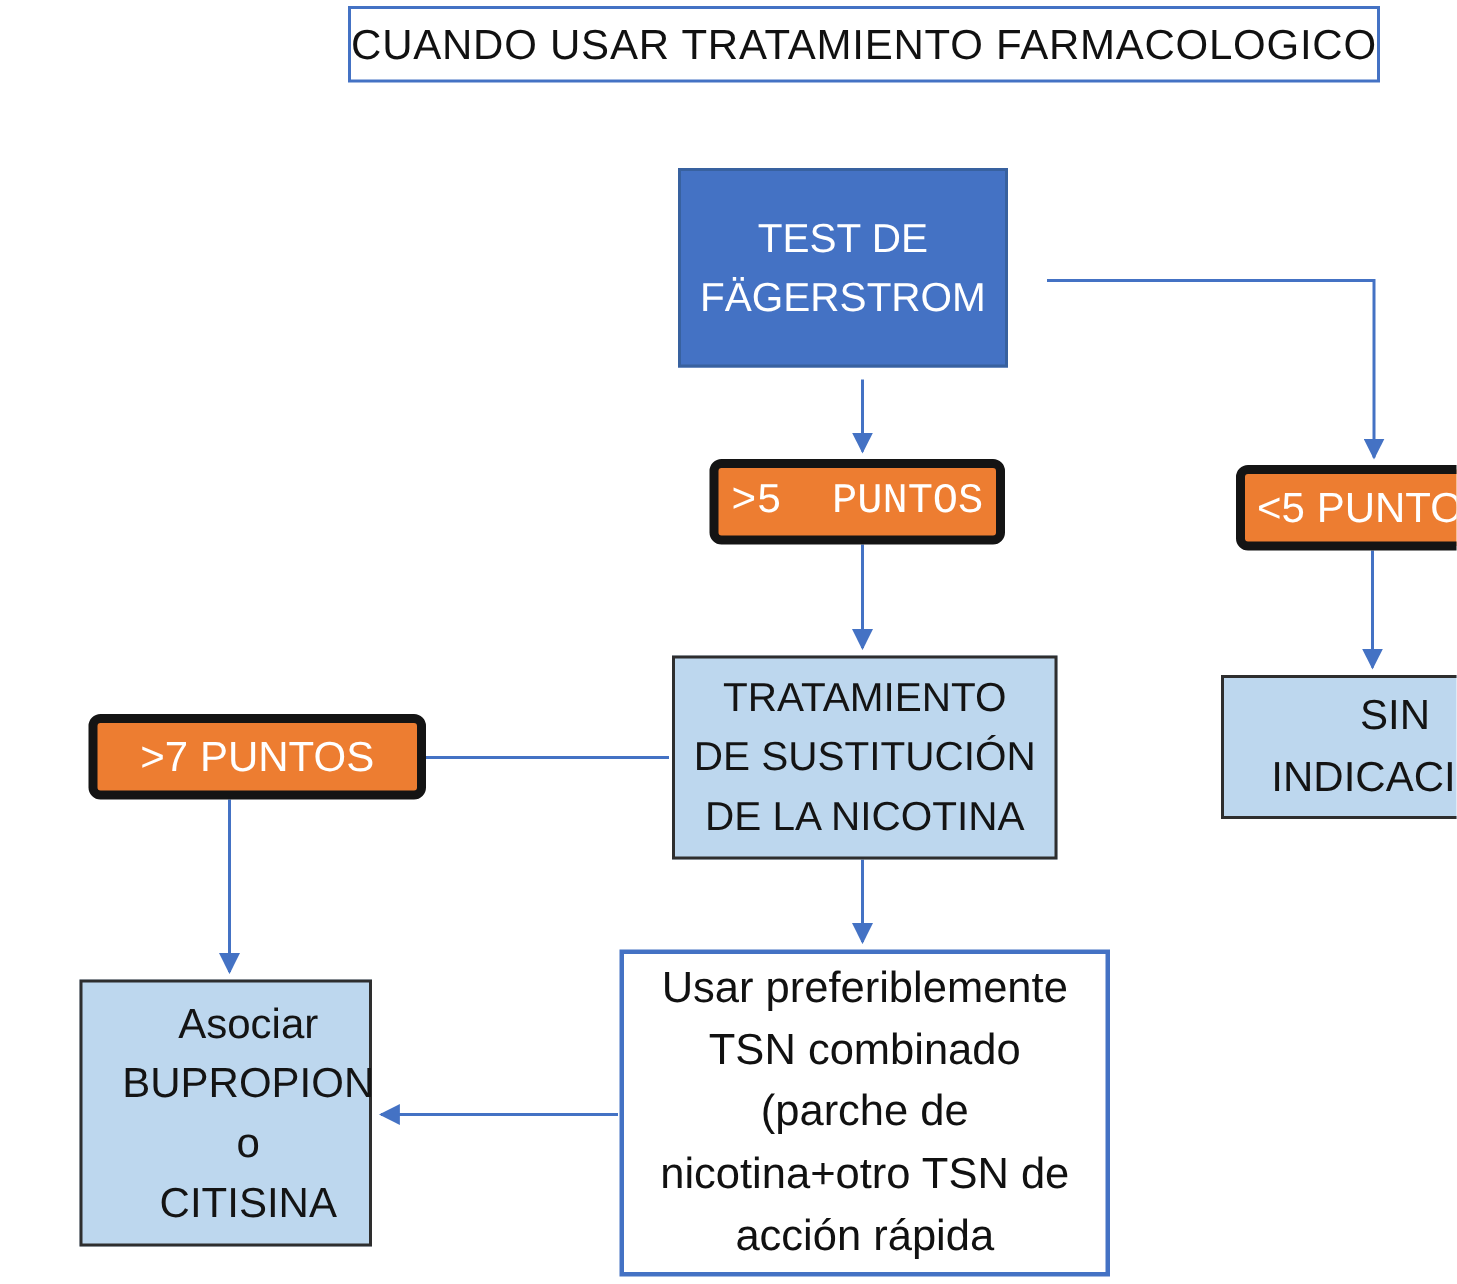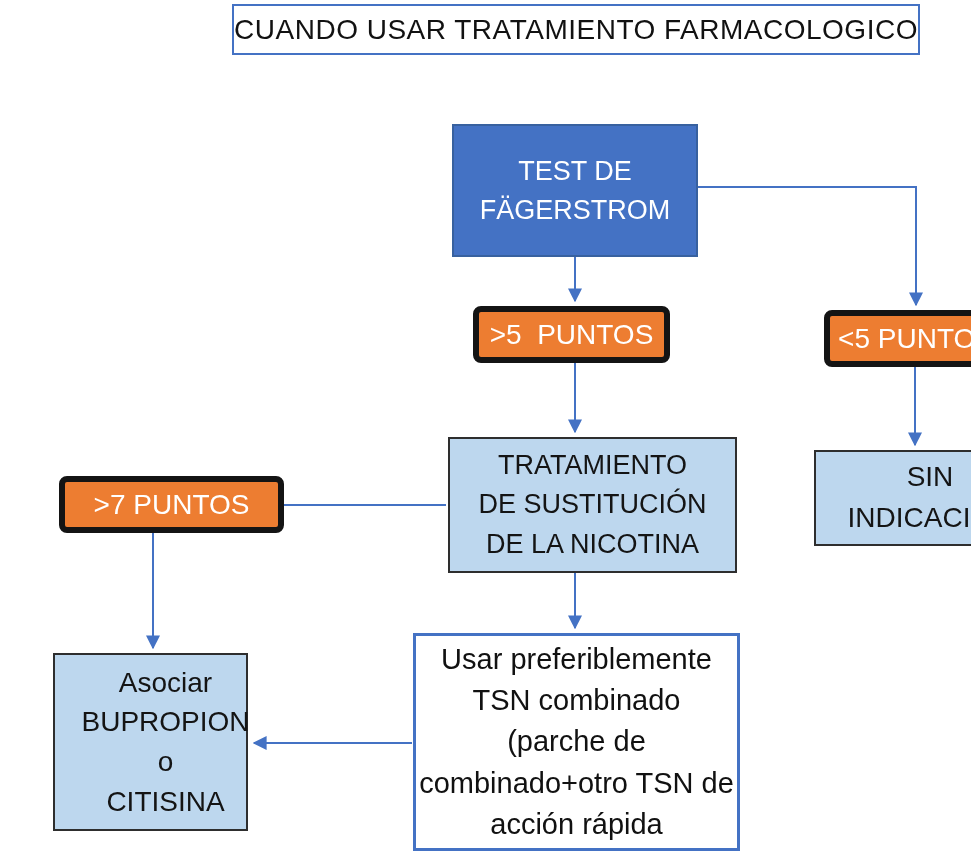--- a/index.html
+++ b/index.html
@@ -37,46 +37,46 @@
   .title-box {
     left: 184px; top: 4px;
     width: 688px; height: 51px;
     background: #ffffff;
     border: 2px solid #4472C4;
     color: #111111;
     font-size: 28px;
     letter-spacing: 0.5px;
   }
   .blue-box {
-    left: 404px; top: 124px;
-    width: 246px; height: 133px;
+    left: 404px; top: 112px;
+    width: 220px; height: 133px;
     background: #4472C4;
     border: 2px solid #38619F;
     color: #ffffff;
     font-size: 27px;
     line-height: 1.42;
   }
   .orange-box {
     background: #ED7D31;
     border: 6px solid #141414;
     border-radius: 8px;
     color: #ffffff;
     font-size: 28px;
   }
-  .gt5 { left: 425px; top: 306px; width: 197px; height: 57px; }
+  .gt5 { left: 425px; top: 306px; width: 197px; height: 57px; font-family: Liberation Mono, monospace; }
   .lt5 { left: 776px; top: 310px; width: 184px; height: 57px; }
   .gt7 { left: 11px;  top: 476px; width: 225px; height: 57px; }
   .lightblue-box {
     background: #BDD7EE;
     border: 2px solid #2E2E2E;
     color: #141414;
   }
   .tsn {
     left: 400px; top: 437px;
-    width: 289px; height: 136px;
+    width: 257px; height: 136px;
     font-size: 27px;
     line-height: 1.45;
   }
   .sin {
     left: 766px; top: 450px;
     width: 232px; height: 96px;
     font-size: 28px;
     line-height: 1.45;
   }
   .asociar {
@@ -131,21 +131,21 @@
 DE LA NICOTINA</div>
 
   <div class="node lightblue-box sin">SIN
 INDICACION</div>
 
   <div class="node orange-box gt7">&gt;7 PUNTOS</div>
 
   <div class="node white-blue-box">Usar preferiblemente
 TSN combinado
 (parche de
-combinado+otro TSN de
+nicotina+otro TSN de
 acción rápida</div>
 
   <div class="node lightblue-box asociar">Asociar
 BUPROPION
 o
 CITISINA</div>
 
 </div>
 
 </body></html>

